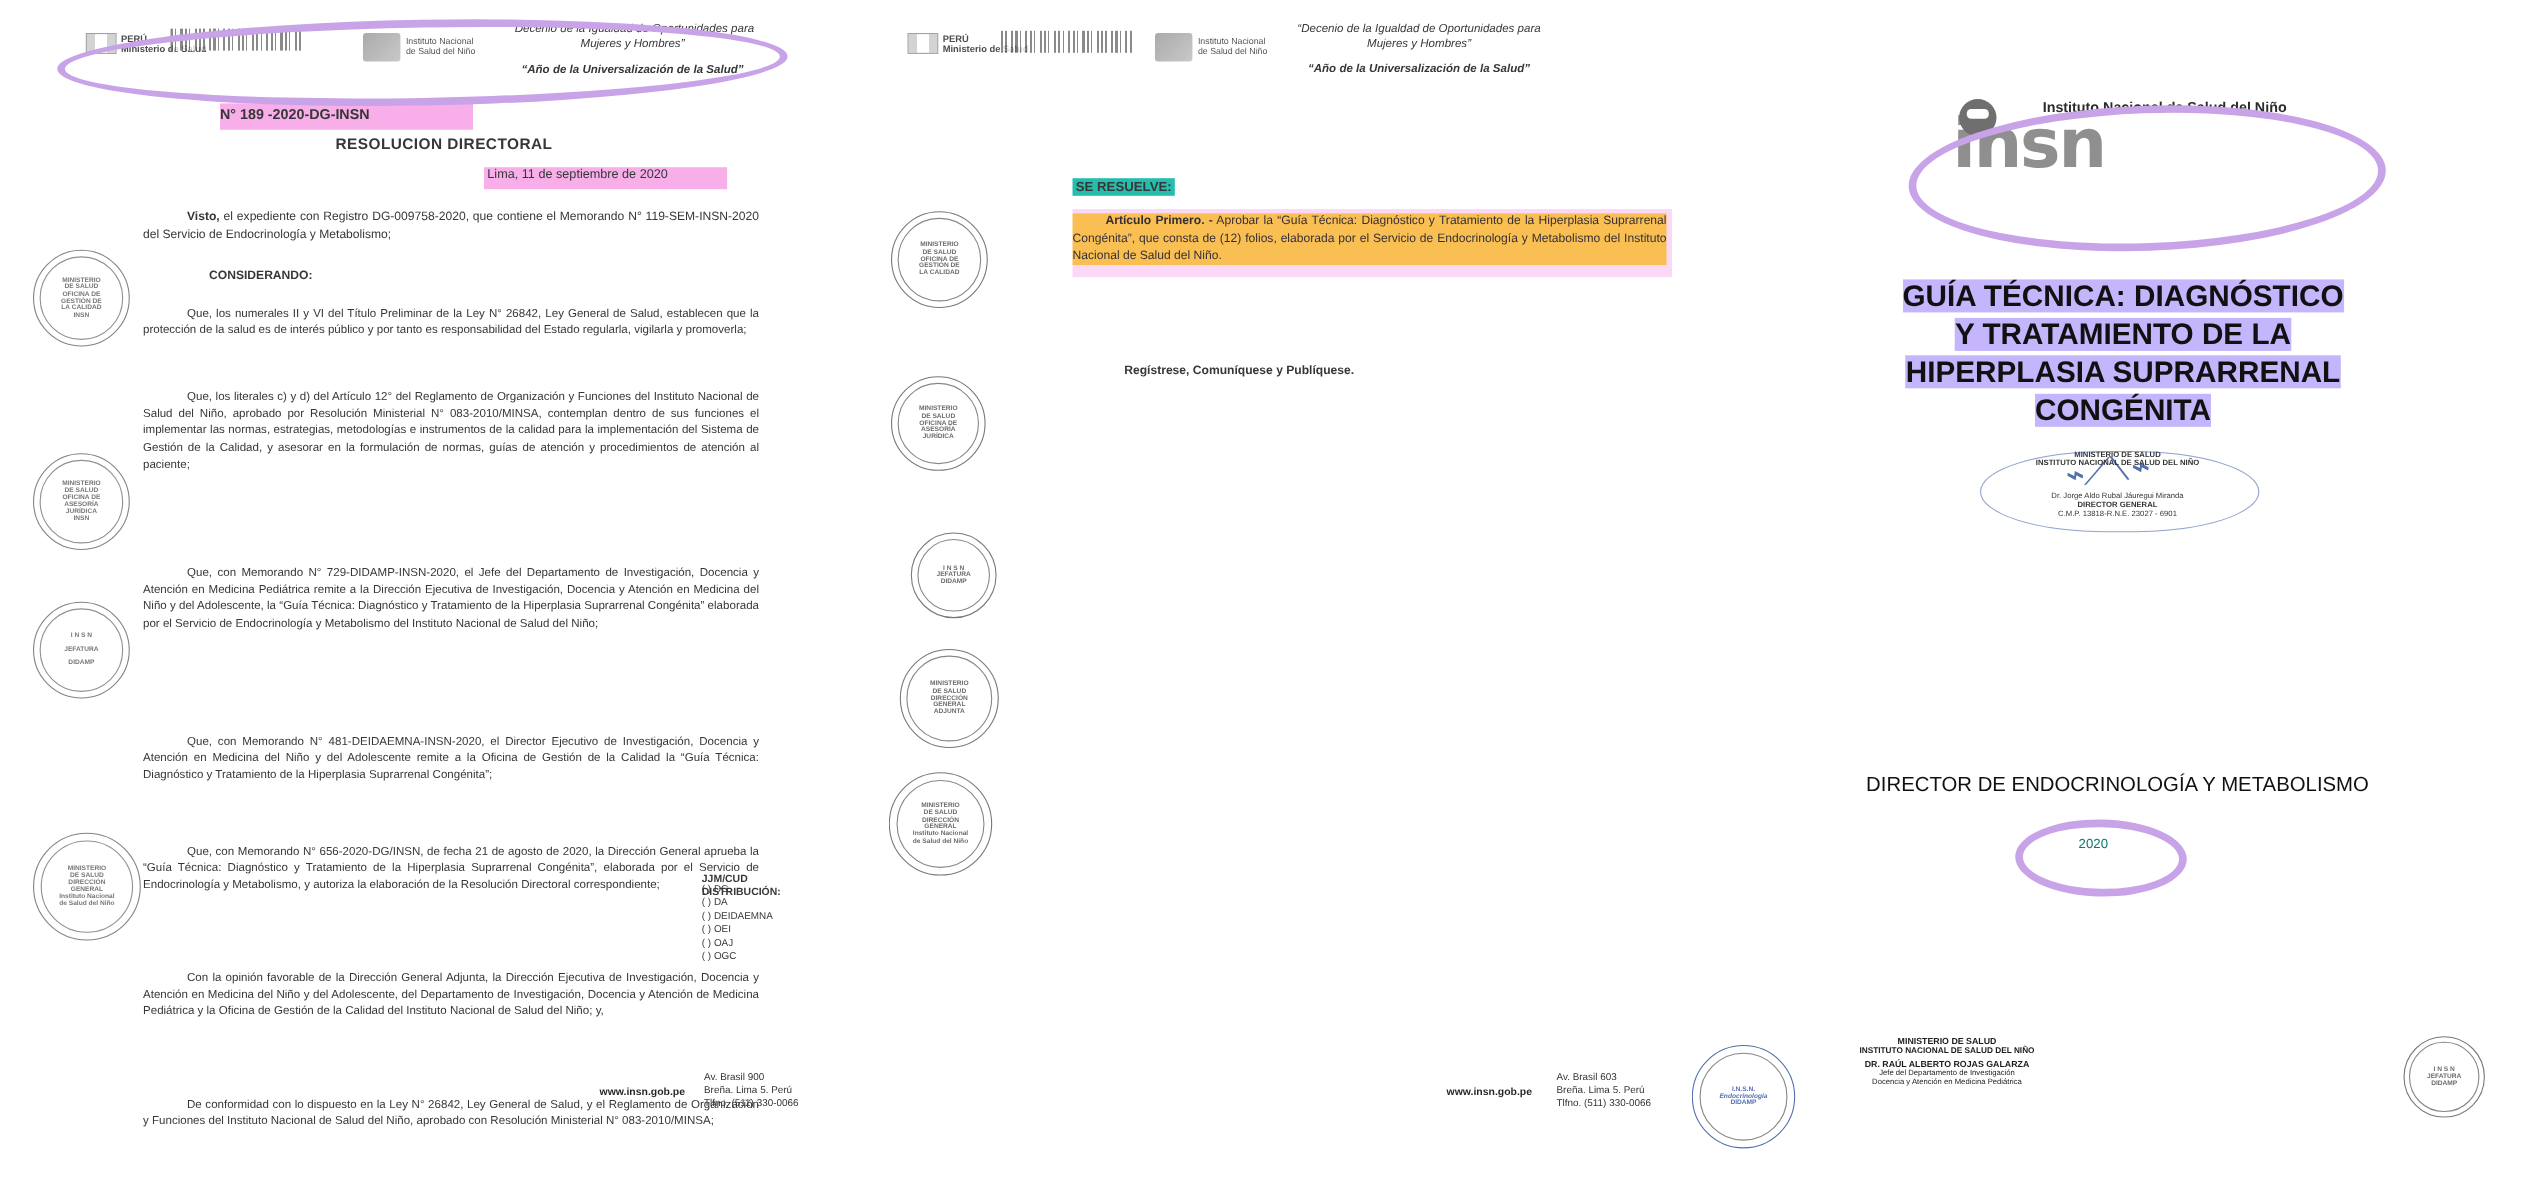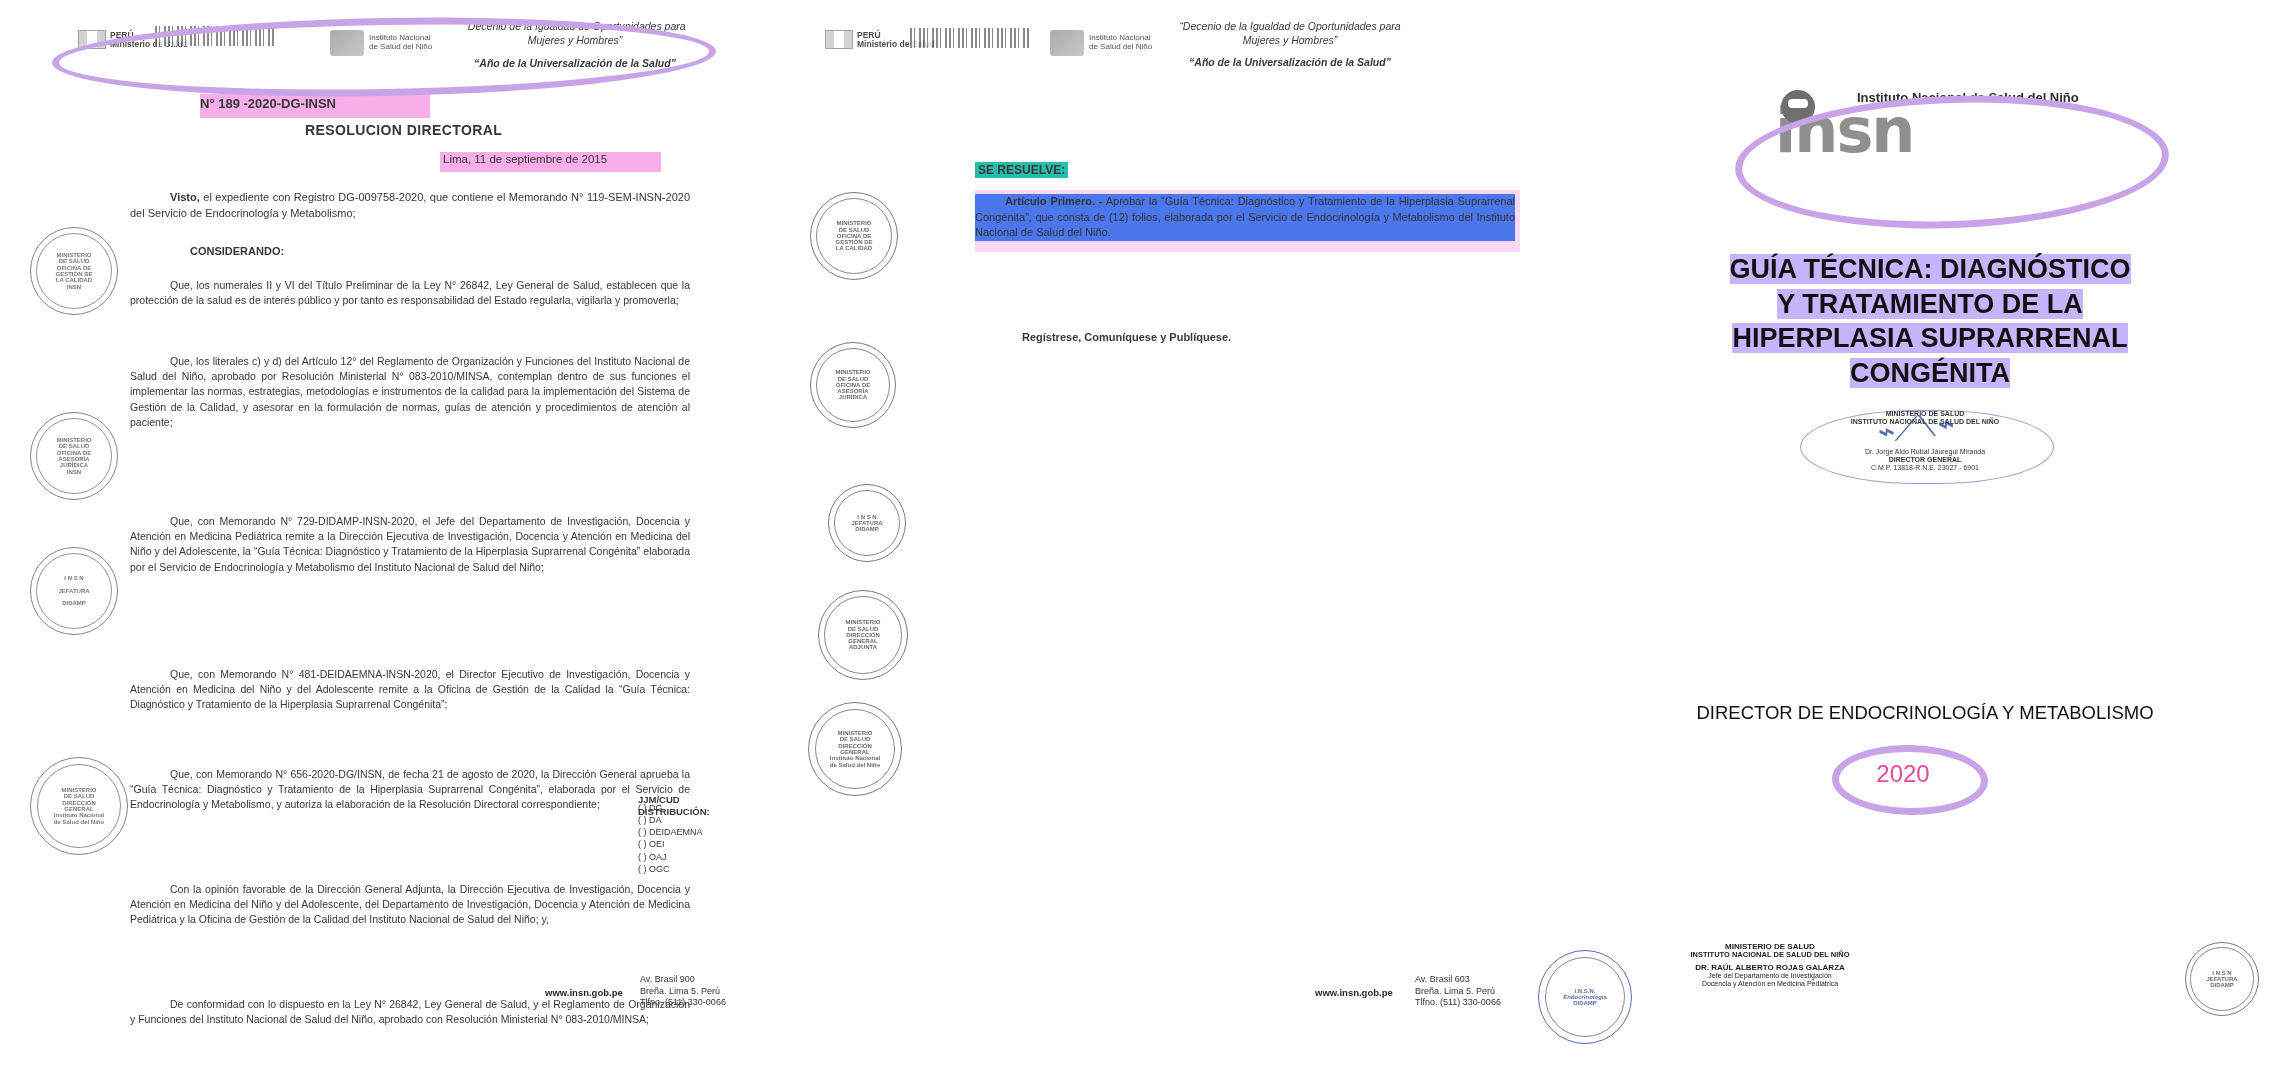--- a/index.html
+++ b/index.html
@@ -70,21 +70,21 @@
   }
   .sig-line { font-size:7px; color:#1c1c1c; text-align:center; line-height:1.15; }
 
   
   .cover-title {
     font-size:27px; font-weight:bold; line-height:1.28; text-align:center;
     color:#111;
   }
   .cover-title span.ln { display:inline; }
   .cover-sub { font-size:18.5px; color:#111; }
-  .year-box { font-size:24px; color:#ec4899;text-align:center; }
+  .year-box { font-size:12px; color:#0f766e;text-align:center; }
 
   .footer-small { font-size:9px; line-height:1.3; color:#222; }
   .web-bold { font-size:9.5px; font-weight:bold; color:#111; }
 
   
   .insn-logo { position:absolute; }
   .insn-logo .word {
     font-family:"DejaVu Sans", sans-serif; font-weight:bold; font-size:62px;
     letter-spacing:-2px; color:#8f8f8f;
   }
@@ -123,21 +123,21 @@
       <div class="insn-small" style="max-width:72px;">Instituto Nacional de Salud del Niño</div>
     </div>
 
     <div class="abs hdr-text ital ctr" style="left:440px; top:8px; width:270px;">“Decenio de la Igualdad de Oportunidades para</div>
     <div class="abs hdr-text ital ctr" style="left:440px; top:22px; width:270px;">Mujeres y Hombres”</div>
     <div class="abs hdr-text ital ctr bold" style="left:440px; top:45px; width:270px;">“Año de la Universalización de la Salud”</div>
 
     <div class="abs rd-title" style="left:305px; top:110px;">RESOLUCION DIRECTORAL</div>
     <div class="abs hl-pink bold" style="left:200px; top:82px; width:230px; height:22px; font-size:13px; padding-top:2px;">N° 189  -2020-DG-INSN</div>
 
-    <div class="abs hl-pink" style="left:440px; top:140px; width:215px; height:18px; font-size:11.5px; padding:1px 3px;">Lima, 11  de  septiembre  de 2015</div>
+    <div class="abs hl-pink" style="left:440px; top:140px; width:215px; height:18px; font-size:11.5px; padding:1px 3px;">Lima, 11  de  septiembre  de 2020</div>
 
     <div class="abs just para" style="left:130px; top:178px; width:560px;">
       <span class="bold" style="margin-left:40px;">Visto,</span>
       <span>el expediente con Registro DG-009758-2020, que contiene el Memorando N° 119-SEM-INSN-2020 del Servicio de Endocrinología y Metabolismo;</span>
     </div>
 
     <div class="abs bold para" style="left:190px; top:232px;">CONSIDERANDO:</div>
 
     <div class="abs just para-sm" style="left:130px; top:266px; width:560px; text-indent:40px;">Que, los numerales II y VI del Título Preliminar de la Ley N° 26842, Ley General de Salud, establecen que la protección de la salud es de interés público y por tanto es responsabilidad del Estado regularla, vigilarla y promoverla;</div>
     <div class="abs just para-sm" style="left:130px; top:342px; width:560px; text-indent:40px;">Que, los literales c) y d) del Artículo 12° del Reglamento de Organización y Funciones del Instituto Nacional de Salud del Niño, aprobado por Resolución Ministerial N° 083-2010/MINSA, contemplan dentro de sus funciones el implementar las normas, estrategias, metodologías e instrumentos de la calidad para la implementación del Sistema de Gestión de la Calidad, y asesorar en la formulación de normas, guías de atención y procedimientos de atención al paciente;</div>
@@ -184,21 +184,21 @@
       <div class="insn-grey-box"></div>
       <div class="insn-small" style="max-width:70px;">Instituto Nacional de Salud del Niño</div>
     </div>
 
     <div class="abs hdr-text ital ctr" style="left:390px; top:8px; width:280px;">“Decenio de la Igualdad de Oportunidades para</div>
     <div class="abs hdr-text ital ctr" style="left:390px; top:22px; width:280px;">Mujeres y Hombres”</div>
     <div class="abs hdr-text ital ctr bold" style="left:390px; top:44px; width:280px;">“Año de la Universalización de la Salud”</div>
 
     <div class="abs bold" style="left:215px; top:150px; font-size:12px; background:#14b8a6; padding:1px 3px;">SE RESUELVE:</div>
 
-    <div class="abs just para" style="left:215px; top:182px; width:540px; background:#3b82f6;">
+    <div class="abs just para" style="left:215px; top:182px; width:540px; background:#fde047;">
       <span class="bold" style="margin-left:30px;">Artículo Primero. -</span>
       <span>Aprobar la “Guía Técnica: Diagnóstico y Tratamiento de la Hiperplasia Suprarrenal Congénita”, que consta de (12) folios, elaborada por el Servicio de Endocrinología y Metabolismo del Instituto Nacional de Salud del Niño.</span>
     </div>
 
 
     <div class="abs bold para" style="left:262px; top:318px;">Regístrese, Comuníquese y Publíquese.</div>
 
     <div class="sig" style="left:1115px; top:398px;">⌁⟋⟍⌁</div>
     <div class="abs" style="left:1040px; top:398px; width:250px;">
       <div class="sig-line bold">MINISTERIO DE SALUD</div>

